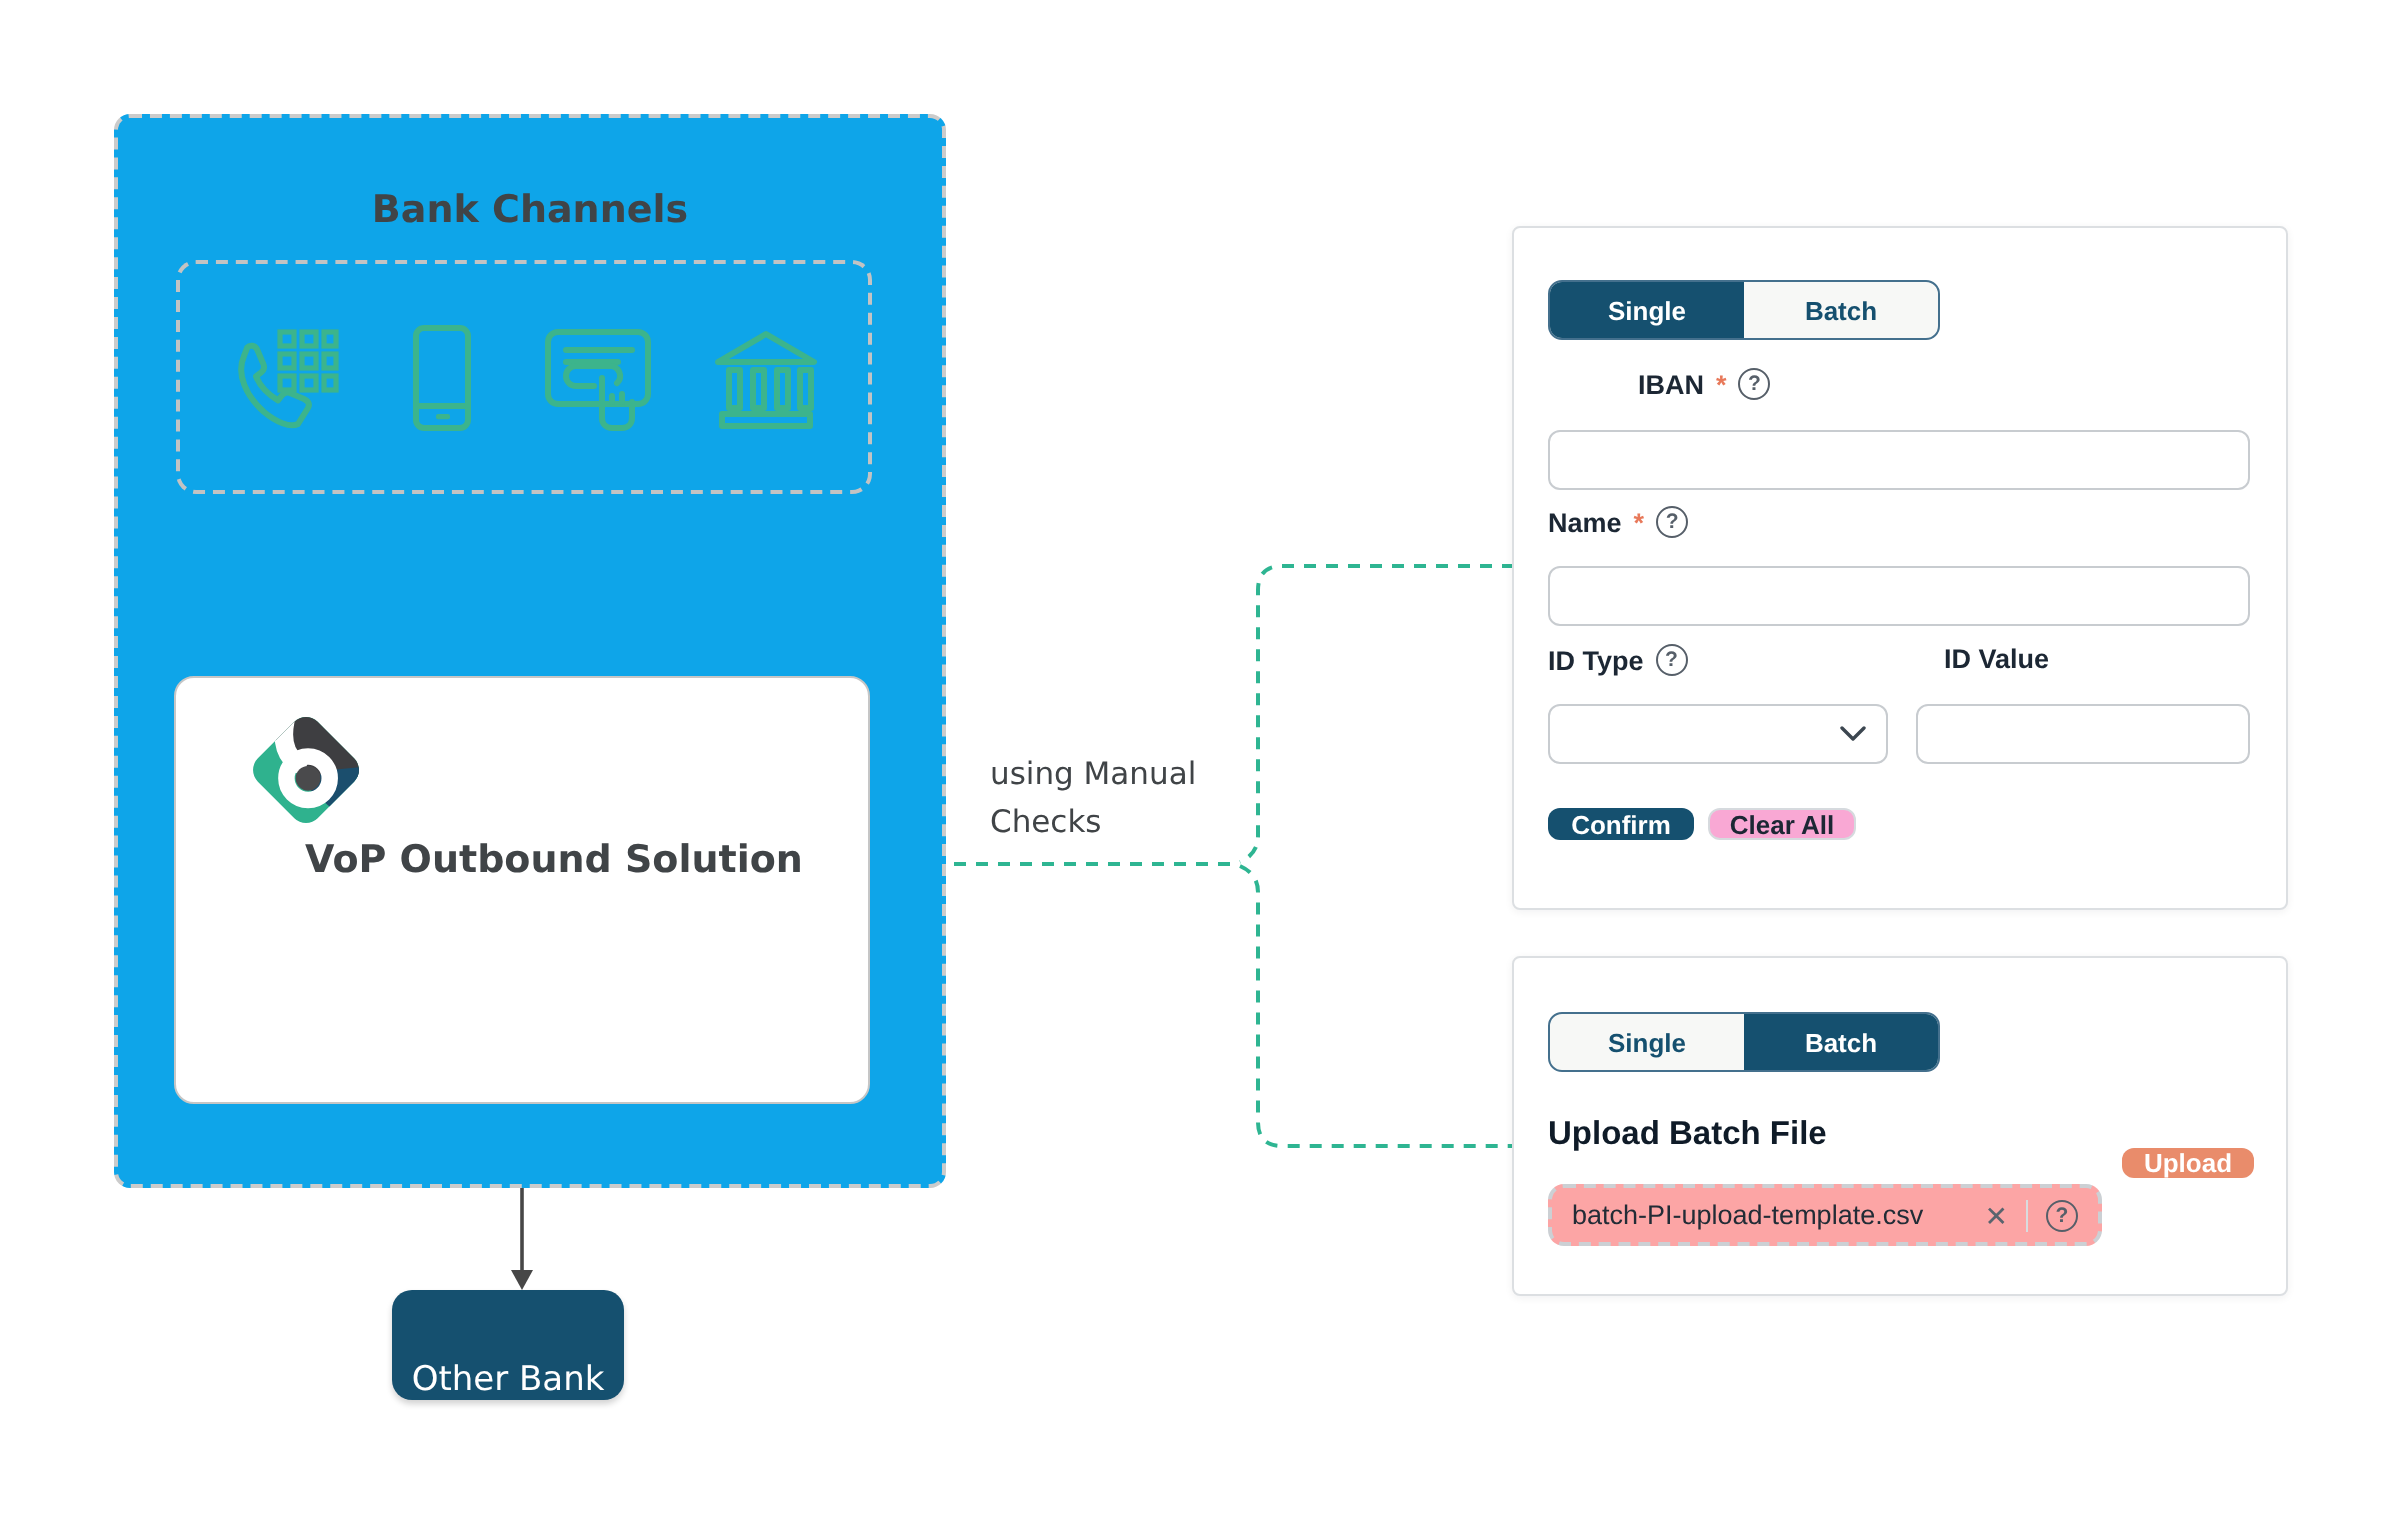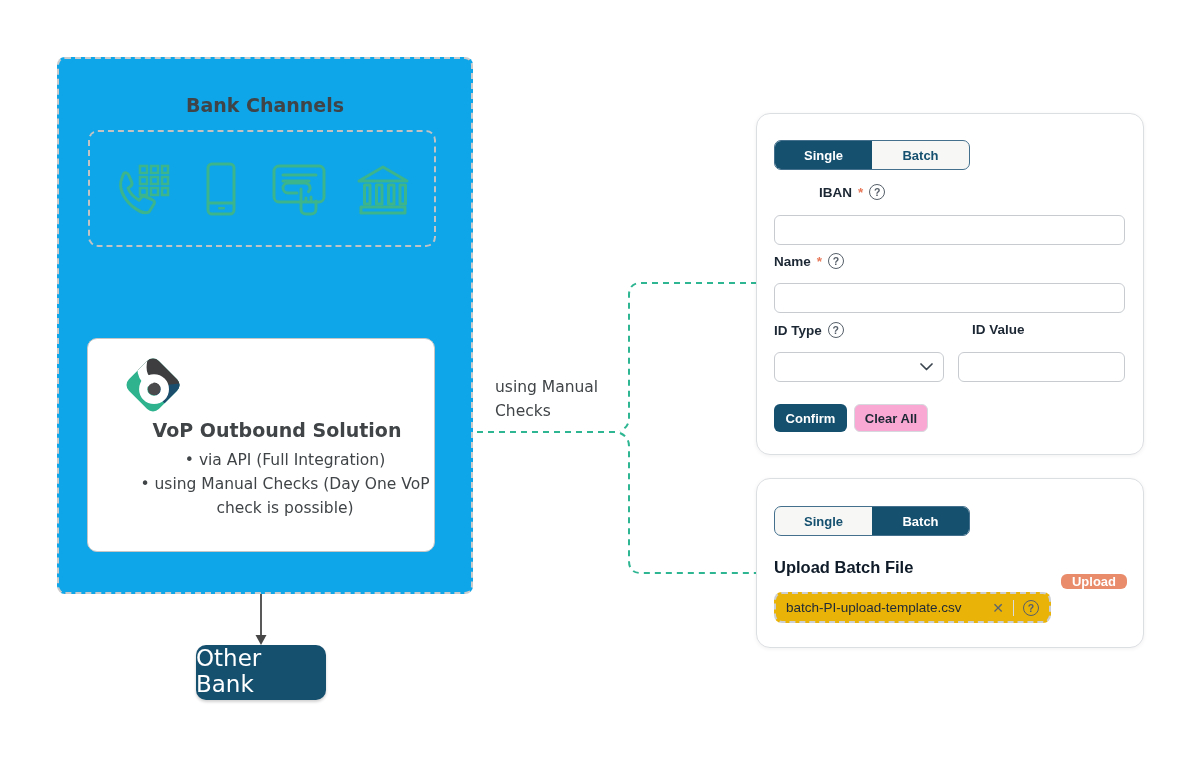--- a/index.html
+++ b/index.html
@@ -20,26 +20,26 @@
              font-size:15.5px;color:#404447;line-height:23px;}
   .vop-box{position:absolute;left:87px;top:338px;width:348px;height:214px;background:#fff;
            border:1px solid #c6c6c6;border-radius:10px;box-sizing:border-box;text-align:center;padding-left:32px;}
   .vop-logo{margin-top:13px;}
   .vop-title{font-family:"DejaVu Sans",sans-serif;font-size:19px;font-weight:700;color:#404447;margin-top:1px;}
   .vop-bullets{list-style:none;margin:7px auto 0;padding:0;width:330px;
                font-family:"DejaVu Sans",sans-serif;font-size:15.5px;color:#404447;line-height:24px;}
   .vop-bullets li::before{content:"•  ";}
   .manual-label{position:absolute;left:495px;top:375px;font-family:"DejaVu Sans",sans-serif;
                 font-size:15.5px;color:#404447;line-height:24px;}
-  .other-bank{position:absolute;left:196px;top:645px;width:130px;height:55px;background:#15506f;
-              border-radius:10px;color:#fff;font-family:"DejaVu Sans",sans-serif;font-size:23px;
-              display:flex;align-items:flex-start;justify-content:center;box-shadow:0 2px 3px rgba(0,0,0,.18);}
+  .other-bank{position:absolute;left:196px;top:645px;width:116px;height:55px;background:#15506f;
+              border-radius:10px;color:#fff;font-family:"DejaVu Sans",sans-serif;font-size:17px;
+              display:flex;align-items:flex-end;justify-content:center;box-shadow:0 2px 3px rgba(0,0,0,.18);}
 
   
-  .panel{position:absolute;background:#fff;border:1px solid #dcdfe2;border-radius:14px;
+  .panel{position:absolute;background:#fff;border:1px solid #dcdfe2;border-radius:4px;
          box-shadow:0 1px 4px rgba(16,24,40,.06);box-sizing:border-box;}
   .panel1{left:756px;top:113px;width:388px;height:342px;}
   .panel2{left:756px;top:478px;width:388px;height:170px;}
 
   .tabs{position:absolute;left:17px;display:flex;width:196px;height:30px;background:#f7f8f6;
         border:1px solid #44708d;border-radius:7px;overflow:hidden;box-sizing:border-box;}
   .tab{flex:1;display:flex;align-items:center;justify-content:center;font-size:13px;font-weight:700;
        color:#15506f;cursor:pointer;}
   .tab.active{background:#15506f;color:#fff;}
 
@@ -47,28 +47,28 @@
                font-size:13.5px;font-weight:700;color:#1c2734;}
   .req{color:#e8795a;font-weight:700;}
   .help{width:16px;height:16px;border:1.4px solid #565f69;border-radius:50%;font-size:10.5px;
         font-weight:700;color:#565f69;display:inline-flex;align-items:center;justify-content:center;
         box-sizing:border-box;}
   .ti{position:absolute;height:30px;border:1px solid #c8ccd0;border-radius:6px;box-sizing:border-box;
       background:#fff;font-size:13px;padding:0 10px;color:#1c2734;outline:none;
       font-family:"Liberation Sans",sans-serif;}
   .select{position:absolute;height:30px;border:1px solid #c8ccd0;border-radius:6px;box-sizing:border-box;
           background:#fff;display:flex;align-items:center;justify-content:flex-end;padding:0 10px;}
-  .btn{position:absolute;height:28px;border-radius:6px;font-size:13px;font-weight:700;cursor:pointer;
+  .btn{position:absolute;height:16px;border-radius:6px;font-size:13px;font-weight:700;cursor:pointer;
        display:flex;align-items:center;justify-content:center;font-family:"Liberation Sans",sans-serif;}
   .btn-primary{background:#15506f;color:#fff;border:none;}
   .btn-secondary{background:#f9a8d4;color:#1c2734;border:1px solid #d6dade;}
 
   .upload-heading{position:absolute;left:17px;top:79px;font-size:16.5px;font-weight:700;color:#0f1b28;}
   .file-box{position:absolute;left:17px;top:113px;width:277px;height:31px;border:2px dashed #ccd0d4;
-            border-radius:8px;box-sizing:border-box;display:flex;align-items:center;padding:0 10px;background:#eab308;}
+            border-radius:8px;box-sizing:border-box;display:flex;align-items:center;padding:0 10px;background:#fca5a5;}
   .file-name{flex:1;font-size:13.5px;color:#222c36;white-space:nowrap;overflow:hidden;}
   .file-x{font-size:14px;color:#5a646e;margin-right:9px;cursor:pointer;}
   .file-div{width:1px;height:16px;background:#d9dcdf;margin-right:9px;}
   .btn-upload{left:304px;top:95px;width:66px;height:15px;background:#e98c6b;color:#fff;border:none;}
 </style>
 </head>
 <body>
 
 <div class="canvas">
 
@@ -145,24 +145,20 @@
       <g clip-path="url(#dmd)">
         <rect x="0" y="0" width="64" height="64" fill="#2fb28e"></rect>
         <polygon points="32,0 64,32 42,42 14,14" fill="#3e3e41"></polygon>
         <polygon points="64,30 64,40 46,52 30,38 44,32" fill="#1b4e6d"></polygon>
         <path d="M22 8 C20 18 22 25 28 29" fill="none" stroke="#ffffff" stroke-width="9" stroke-linecap="round"></path>
         <circle cx="33" cy="36" r="10.5" fill="none" stroke="#ffffff" stroke-width="8"></circle>
         <circle cx="33" cy="36" r="6" fill="#4a4a4c"></circle>
       </g>
     </svg>
     <div class="vop-title">VoP Outbound Solution</div>
-    <ul class="vop-bullets">
-      <li>via API (Full Integration)</li>
-      <li>using Manual Checks (Day One VoP check is possible)</li>
-    </ul>
   </div>
 
   <div class="manual-label">
     <div>using Manual</div>
     <div>Checks</div>
   </div>
 
   <div class="other-bank">
     <span>Other Bank</span>
   </div>

